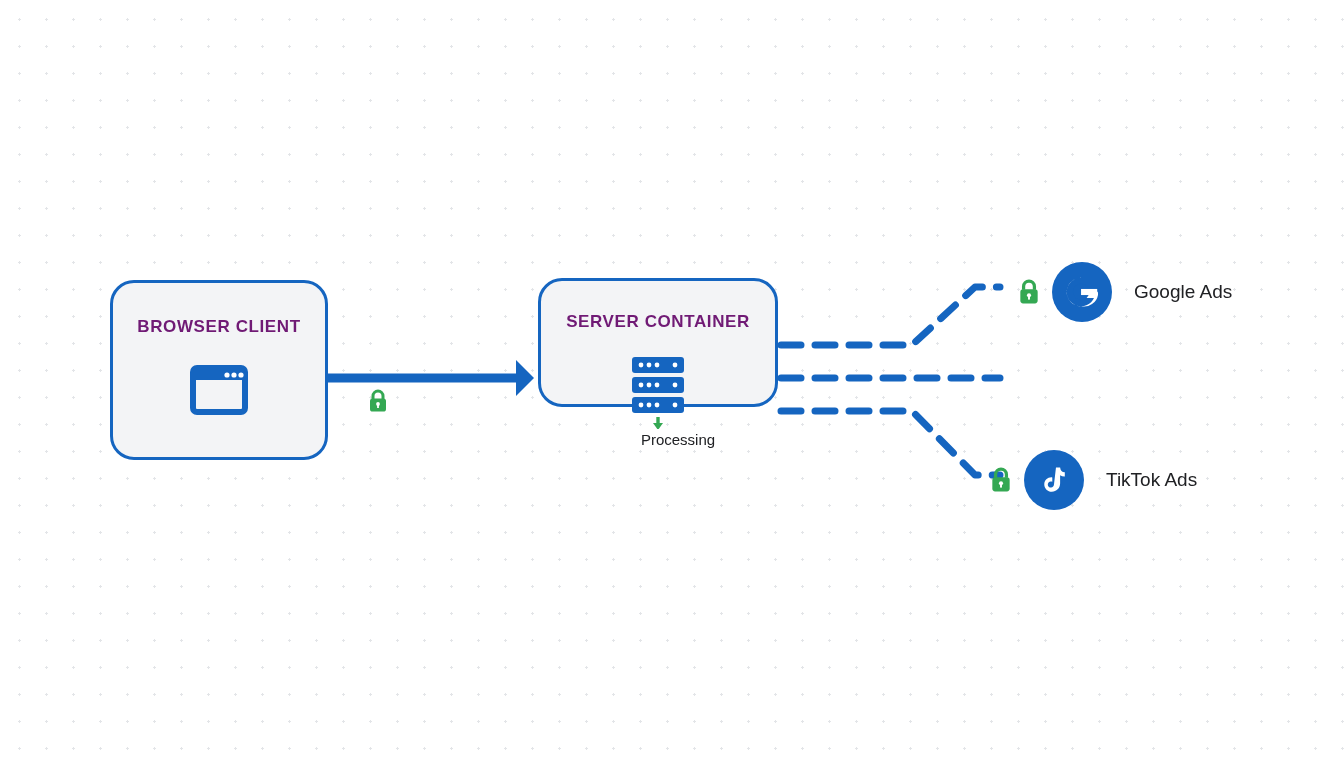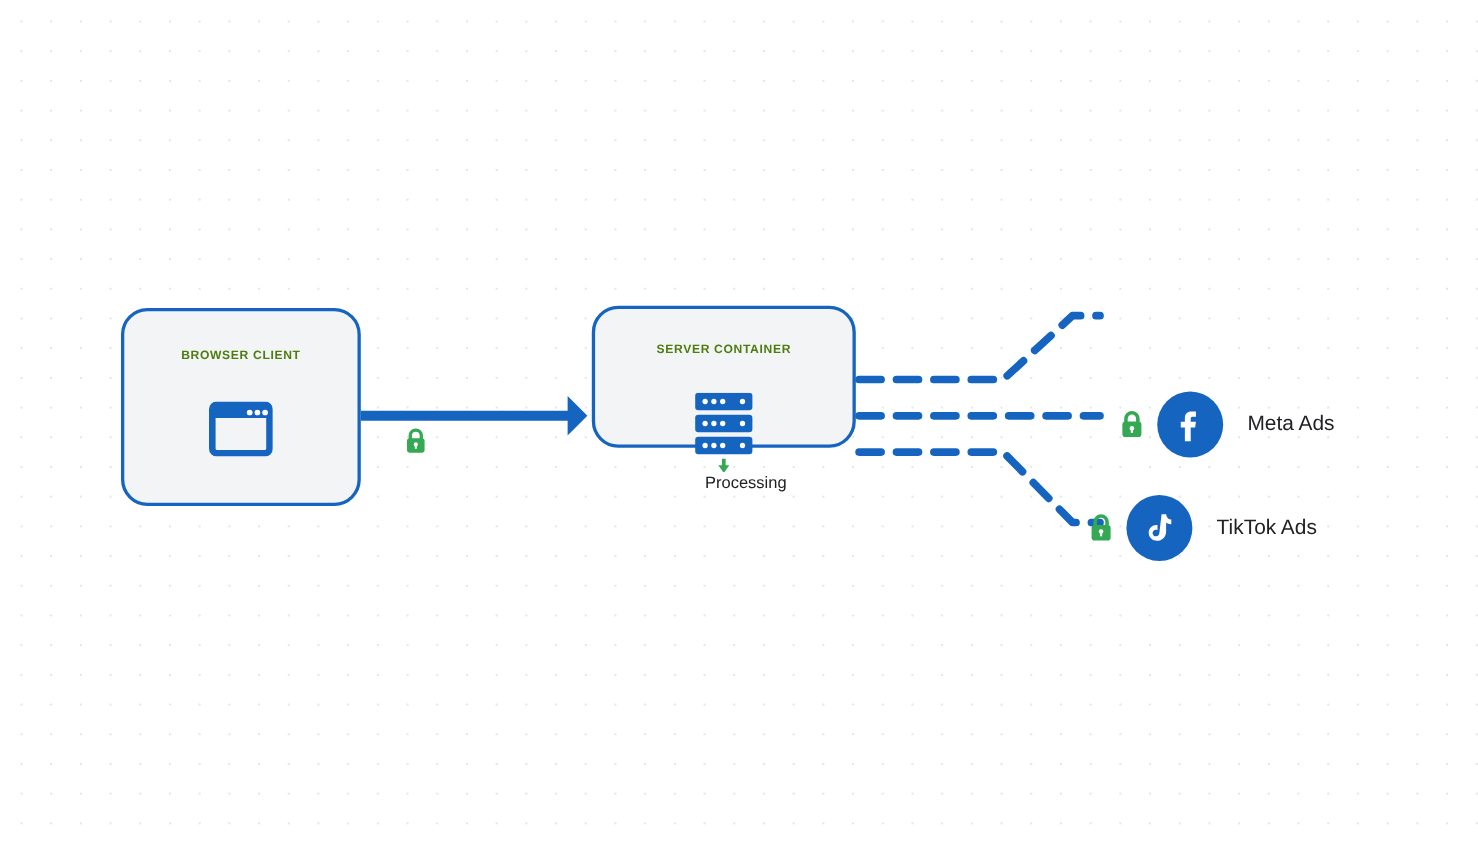--- a/index.html
+++ b/index.html
@@ -56,24 +56,24 @@
     top: 278px;
     width: 240px;
     height: 129px;
   }
 
   .node-title {
     position: absolute;
     left: 0;
     right: 0;
     text-align: center;
-    font-size: 11px;
+    font-size: 17px;
     font-weight: bold;
     letter-spacing: 0.6px;
-    color: #4d7c0f;
+    color: #701a75;
   }
 
   #browser-client-node .node-title { top: 34px; }
   #server-container-node .node-title { top: 31px; }
 
   .node-icon-wrap {
     position: absolute;
     left: 0;
     right: 0;
     display: flex;
@@ -204,39 +204,41 @@
 
   <div id="tls-lock-main">
     <svg width="22" height="24" viewBox="0 0 22 24" xmlns="http://www.w3.org/2000/svg">
       <path d="M 6 10 V 7 a5 5 0 0 1 10 0 v3" fill="none" stroke="#34a853" stroke-width="3"></path>
       <rect x="3" y="9.5" width="16" height="13" rx="2.6" ry="2.6" fill="#34a853"></rect>
       <circle cx="11" cy="15" r="1.9" fill="#ffffff"></circle>
       <rect x="10.1" y="15" width="1.8" height="4" fill="#ffffff"></rect>
     </svg>
   </div>
 
-
-  <div class="platform-row" id="platform-row-1">
+  <div class="platform-row" id="platform-row-0">
     <div class="lock-slot">
       <svg width="24" height="26" viewBox="0 0 22 24" xmlns="http://www.w3.org/2000/svg">
         <path d="M 6 10 V 7 a5 5 0 0 1 10 0 v3" fill="none" stroke="#34a853" stroke-width="3"></path>
         <rect x="3" y="9.5" width="16" height="13" rx="2.6" ry="2.6" fill="#34a853"></rect>
         <circle cx="11" cy="15" r="1.9" fill="#ffffff"></circle>
         <rect x="10.1" y="15" width="1.8" height="4" fill="#ffffff"></rect>
       </svg>
     </div>
     <div class="platform-logo">
       <svg width="38" height="38" viewBox="0 0 40 40" xmlns="http://www.w3.org/2000/svg">
-        <path d="M 25.5 12.5 h -3.2 c -1.3 0 -1.8 .7 -1.8 2 v 2.8 h 5 l -.8 5.4
-                 h -4.2 V 36 h -5.6 V 22.7 H 11 v -5.4 h 3.9 v -3.6
-                 c 0 -3.9 2.2 -6.2 6.4 -6.2 h 4.2 z" fill="#ffffff"></path>
-      </svg>
-    </div>
-    <div class="platform-label">Meta Ads</div>
-  </div>
+        <path d="M 20 5 a15 15 0 1 0 13.6 21.2 H 20 v -6.4 h 17.6
+                 a15.6 15.6 0 0 1 .3 3 A 15 15 0 0 1 20 35
+                 A 15 15 0 0 1 20 5 Z" fill="#ffffff" transform="translate(-1,0)"></path>
+        <circle cx="19" cy="20" r="8.6" fill="#1565c0"></circle>
+        <rect x="19" y="16.8" width="17" height="6.4" fill="#ffffff"></rect>
+      </svg>
+    </div>
+    <div class="platform-label">Google Ads</div>
+  </div>
+
 
   <div class="platform-row" id="platform-row-2">
     <div class="lock-slot">
       <svg width="24" height="26" viewBox="0 0 22 24" xmlns="http://www.w3.org/2000/svg">
         <path d="M 6 10 V 7 a5 5 0 0 1 10 0 v3" fill="none" stroke="#34a853" stroke-width="3"></path>
         <rect x="3" y="9.5" width="16" height="13" rx="2.6" ry="2.6" fill="#34a853"></rect>
         <circle cx="11" cy="15" r="1.9" fill="#ffffff"></circle>
         <rect x="10.1" y="15" width="1.8" height="4" fill="#ffffff"></rect>
       </svg>
     </div>

